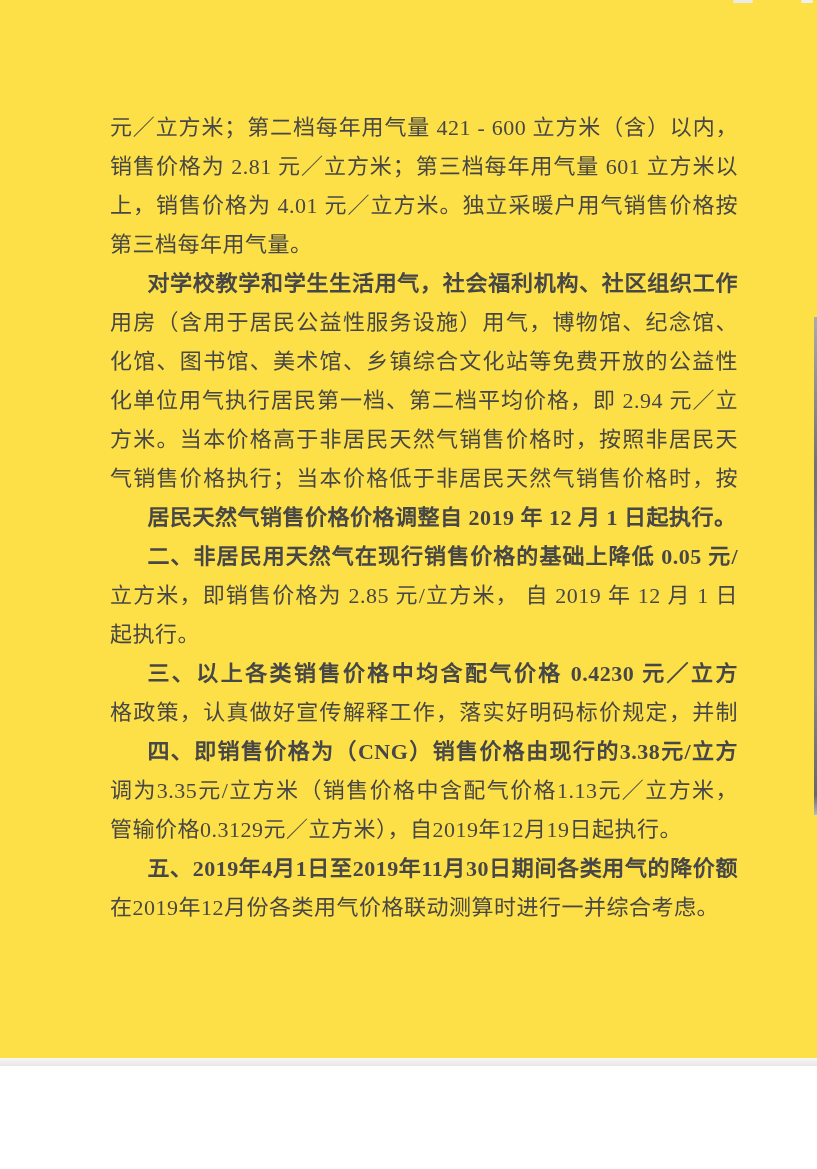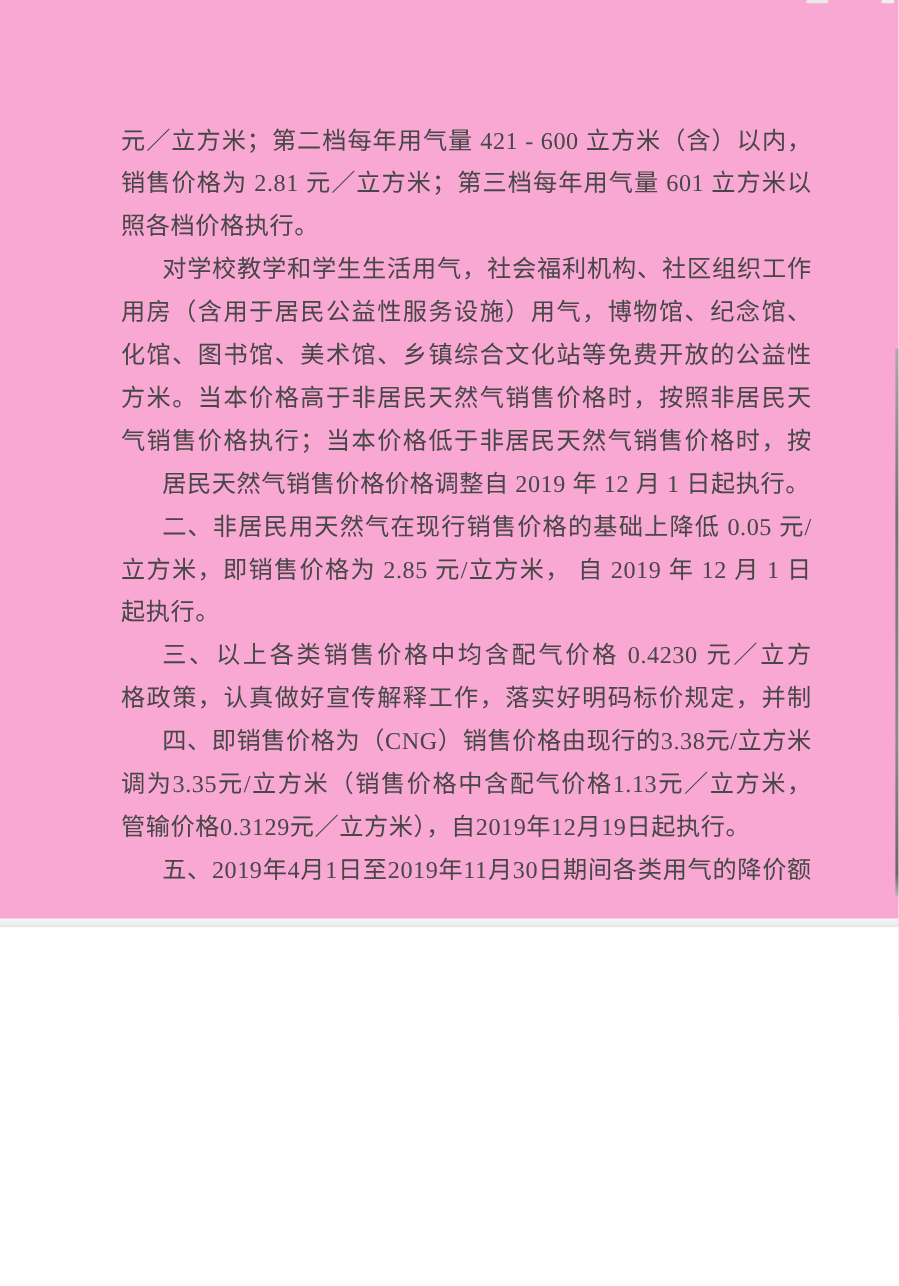--- a/index.html
+++ b/index.html
@@ -3,22 +3,22 @@
 <meta charset="utf-8">
 <style>
   html, body {
     margin: 0;
     padding: 0;
     background: #ffffff;
   }
   .page {
     position: relative;
     width: 817px;
-    height: 843px;
-    background: #f9a8d4;
+    height: 1066px;
+    background: #fde047;
     overflow: hidden;
     font-family: "Liberation Serif", "DejaVu Serif", serif;
   }
   
   .text-block {
     position: absolute;
     left: 110px;
     top: 108px;
     width: 628px;
     font-size: 22px;
@@ -33,20 +33,21 @@
     text-align-last: justify;
     -moz-text-align-last: justify;
     text-justify: inter-character;
   }
   .ln.end {
     text-align-last: left;
     -moz-text-align-last: left;
   }
   .ln.ind {
     text-indent: 1.7em;
+    font-weight: bold;
   }
   .page-number {
     position: absolute;
     left: 104px;
     top: 1085px;
     font-size: 15px;
     color: #4f4f4f;
     letter-spacing: 3px;
     font-family: "Liberation Serif", "DejaVu Serif", serif;
   }
@@ -90,36 +91,39 @@
 <body>
 
 <div class="page">
 
   <div class="artifact-smudge-a"></div>
   <div class="artifact-smudge-b"></div>
 
   <div class="text-block">
     <div class="ln">元／立方米；第二档每年用气量 421 - 600 立方米（含）以内，</div>
     <div class="ln">销售价格为 2.81 元／立方米；第三档每年用气量 601 立方米以</div>
-    <div class="ln end">照各档价格执行。</div>
+    <div class="ln">上，销售价格为 4.01 元／立方米。独立采暖户用气销售价格按</div>
+    <div class="ln end">第三档每年用气量。</div>
     <div class="ln ind">对学校教学和学生生活用气，社会福利机构、社区组织工作</div>
     <div class="ln">用房（含用于居民公益性服务设施）用气，博物馆、纪念馆、文</div>
     <div class="ln">化馆、图书馆、美术馆、乡镇综合文化站等免费开放的公益性文</div>
+    <div class="ln">化单位用气执行居民第一档、第二档平均价格，即 2.94 元／立</div>
     <div class="ln">方米。当本价格高于非居民天然气销售价格时，按照非居民天然</div>
     <div class="ln">气销售价格执行；当本价格低于非居民天然气销售价格时，按照</div>
     <div class="ln ind end">居民天然气销售价格价格调整自 2019 年 12 月 1 日起执行。</div>
     <div class="ln ind">二、非居民用天然气在现行销售价格的基础上降低 0.05 元/</div>
     <div class="ln">立方米，即销售价格为 2.85 元/立方米， 自 2019 年 12 月 1 日</div>
     <div class="ln end">起执行。</div>
     <div class="ln ind">三、以上各类销售价格中均含配气价格 0.4230 元／立方米，</div>
     <div class="ln">格政策，认真做好宣传解释工作，落实好明码标价规定，并制定</div>
     <div class="ln ind">四、即销售价格为（CNG）销售价格由现行的3.38元/立方米下</div>
     <div class="ln">调为3.35元/立方米（销售价格中含配气价格1.13元／立方米，</div>
     <div class="ln end">管输价格0.3129元／立方米），自2019年12月19日起执行。</div>
     <div class="ln ind">五、2019年4月1日至2019年11月30日期间各类用气的降价额</div>
+    <div class="ln end">在2019年12月份各类用气价格联动测算时进行一并综合考虑。</div>
   </div>
 
   <div class="page-number">- 2 -</div>
 
   <div class="artifact-right-bar"></div>
   <div class="artifact-bottom-band"></div>
 
 </div>
 
 </body></html>

